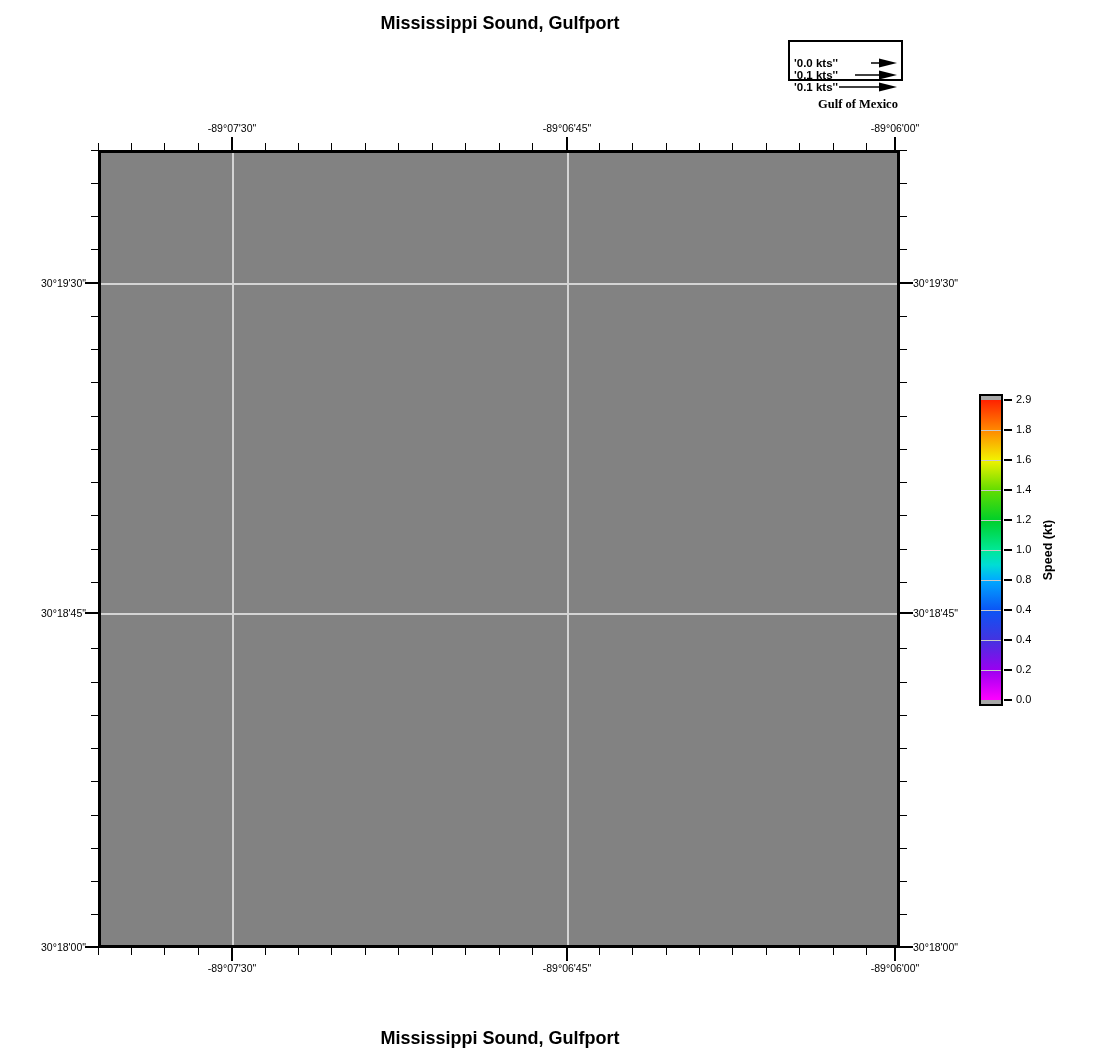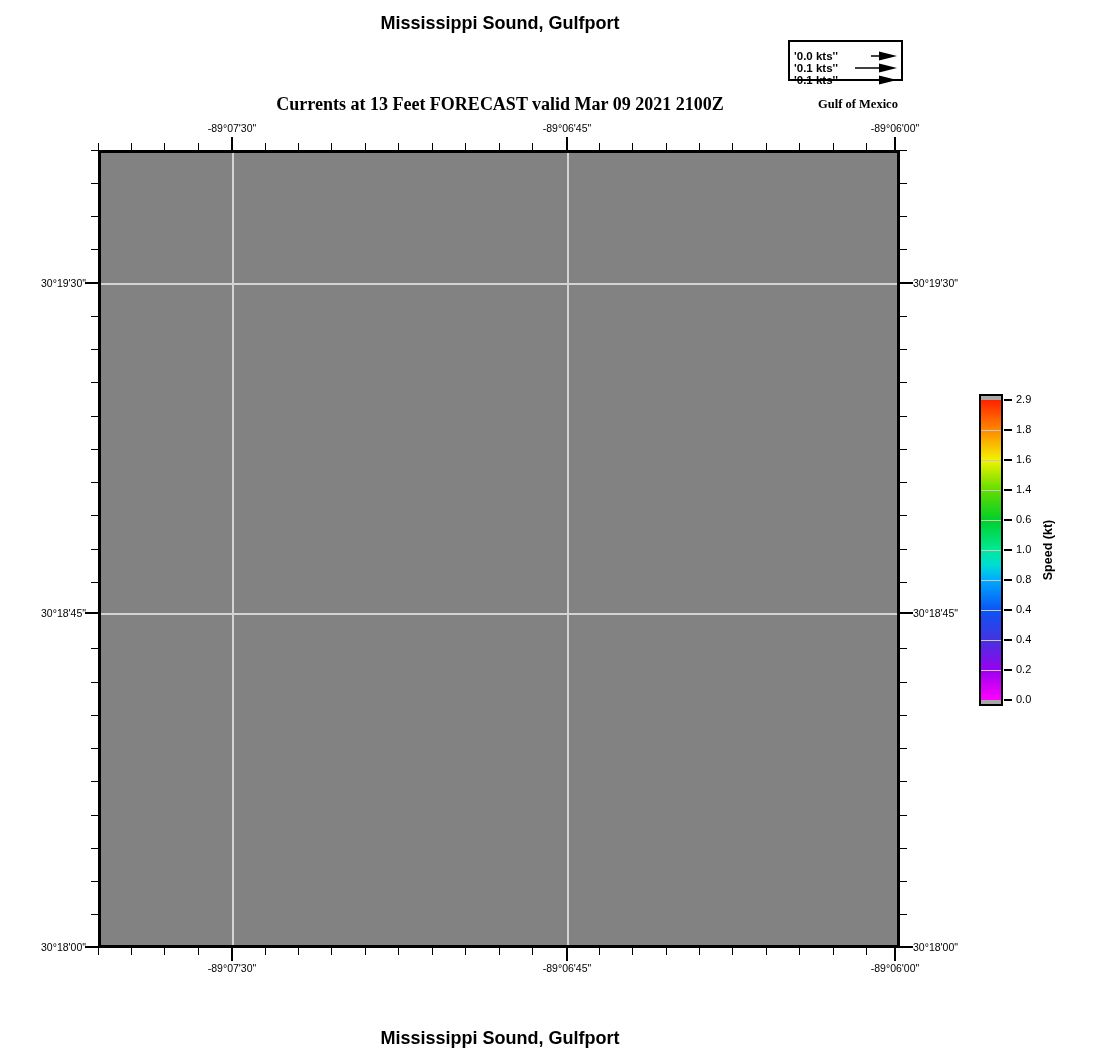--- a/index.html
+++ b/index.html
@@ -9,21 +9,21 @@
   .title{font-family:"Liberation Sans",sans-serif;font-weight:bold;font-size:18px;text-align:center;}
   .subtitle{font-family:"Liberation Serif",serif;font-weight:bold;font-size:18px;text-align:center;}
   .region{font-family:"Liberation Serif",serif;font-weight:bold;font-size:12.5px;text-align:center;}
   #map{box-sizing:border-box;border:3px solid #000;}
   .gridline{position:absolute;}
   .tick{position:absolute;background:#000;}
   .tick-label{position:absolute;font-size:10.5px;white-space:nowrap;}
   .tl-center{transform:translateX(-50%);}
   .tl-left{text-align:right;}
   #legend-box{box-sizing:border-box;border:2px solid #000;display:flex;flex-direction:column;
-              justify-content:space-around;padding:8px 4px;}
+              justify-content:space-around;padding:15px 4px;}
   .lg-row{display:flex;align-items:center;justify-content:space-between;height:12px;}
   .lg-label{font-weight:bold;font-size:11.5px;white-space:nowrap;letter-spacing:0px;}
   #colorbar{box-sizing:border-box;border:2px solid #000;}
   .cb-cap{position:absolute;left:0;width:100%;height:4px;background:#a8a8a8;}
   .cb-grad{position:absolute;left:0;top:4px;width:100%;height:300px;}
   .cb-div{position:absolute;left:0;width:100%;height:1px;background:#c9c9c9;}
   .cb-ticklab{position:absolute;font-size:11px;white-space:nowrap;}
   #speed-label{font-weight:bold;font-size:12.5px;text-align:center;transform:rotate(-90deg);}
 </style>
 </head>
@@ -50,21 +50,20 @@
       </div>
       <div class="lg-row">
         <span class="lg-label">'0.1 kts''</span>
         <svg width="58" height="10">
           <line x1="0" y1="5" x2="45" y2="5" stroke="#000" stroke-width="1.5"></line>
           <polygon points="40,0.5 58,5 40,9.5" fill="#000"></polygon>
         </svg>
       </div>
     </div>
 
-  <div class="abs subtitle" style="left:0;top:94px;width:1000px;">Currents at 13 Feet FORECAST valid Mar 09 2021 2100Z</div>
 
   <div class="abs region" style="left:788px;top:97px;width:140px;">Gulf of Mexico</div>
 
   <div id="map" class="abs" style="left: 98px; top: 150px; width: 802px; height: 798px; background: rgb(130, 130, 130);">
       <div class="gridline" style="left: 131px; top: 0px; width: 1.5px; height: 792px; background: rgb(212, 212, 212);"></div>
       <div class="gridline" style="left: 466px; top: 0px; width: 1.5px; height: 792px; background: rgb(212, 212, 212);"></div>
       <div class="gridline" style="left: 0px; top: 130px; width: 796px; height: 1.5px; background: rgb(212, 212, 212);"></div>
       <div class="gridline" style="left: 0px; top: 460px; width: 796px; height: 1.5px; background: rgb(212, 212, 212);"></div>
     </div>
 
@@ -202,21 +201,21 @@
     <div class="tick-label" style="left: 913px; top: 941px;">30°18'00"</div>
     <div class="tick" style="left: 1004px; top: 399px; width: 8px; height: 1.5px;"></div>
     <div class="cb-ticklab" style="left: 1016px; top: 393px;">2.9</div>
     <div class="tick" style="left: 1004px; top: 429px; width: 8px; height: 1.5px;"></div>
     <div class="cb-ticklab" style="left: 1016px; top: 423px;">1.8</div>
     <div class="tick" style="left: 1004px; top: 459px; width: 8px; height: 1.5px;"></div>
     <div class="cb-ticklab" style="left: 1016px; top: 453px;">1.6</div>
     <div class="tick" style="left: 1004px; top: 489px; width: 8px; height: 1.5px;"></div>
     <div class="cb-ticklab" style="left: 1016px; top: 483px;">1.4</div>
     <div class="tick" style="left: 1004px; top: 519px; width: 8px; height: 1.5px;"></div>
-    <div class="cb-ticklab" style="left: 1016px; top: 513px;">0.6</div>
+    <div class="cb-ticklab" style="left: 1016px; top: 513px;">1.2</div>
     <div class="tick" style="left: 1004px; top: 549px; width: 8px; height: 1.5px;"></div>
     <div class="cb-ticklab" style="left: 1016px; top: 543px;">1.0</div>
     <div class="tick" style="left: 1004px; top: 579px; width: 8px; height: 1.5px;"></div>
     <div class="cb-ticklab" style="left: 1016px; top: 573px;">0.8</div>
     <div class="tick" style="left: 1004px; top: 609px; width: 8px; height: 1.5px;"></div>
     <div class="cb-ticklab" style="left: 1016px; top: 603px;">0.4</div>
     <div class="tick" style="left: 1004px; top: 639px; width: 8px; height: 1.5px;"></div>
     <div class="cb-ticklab" style="left: 1016px; top: 633px;">0.4</div>
     <div class="tick" style="left: 1004px; top: 669px; width: 8px; height: 1.5px;"></div>
     <div class="cb-ticklab" style="left: 1016px; top: 663px;">0.2</div>

